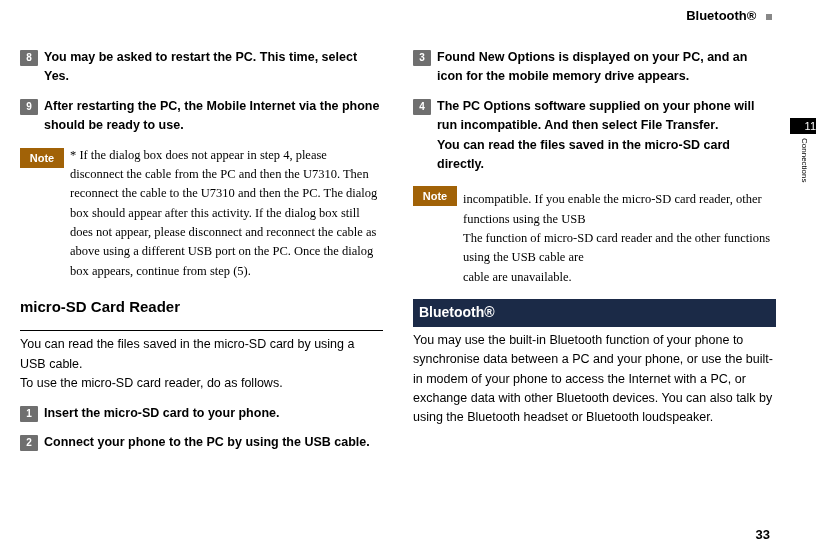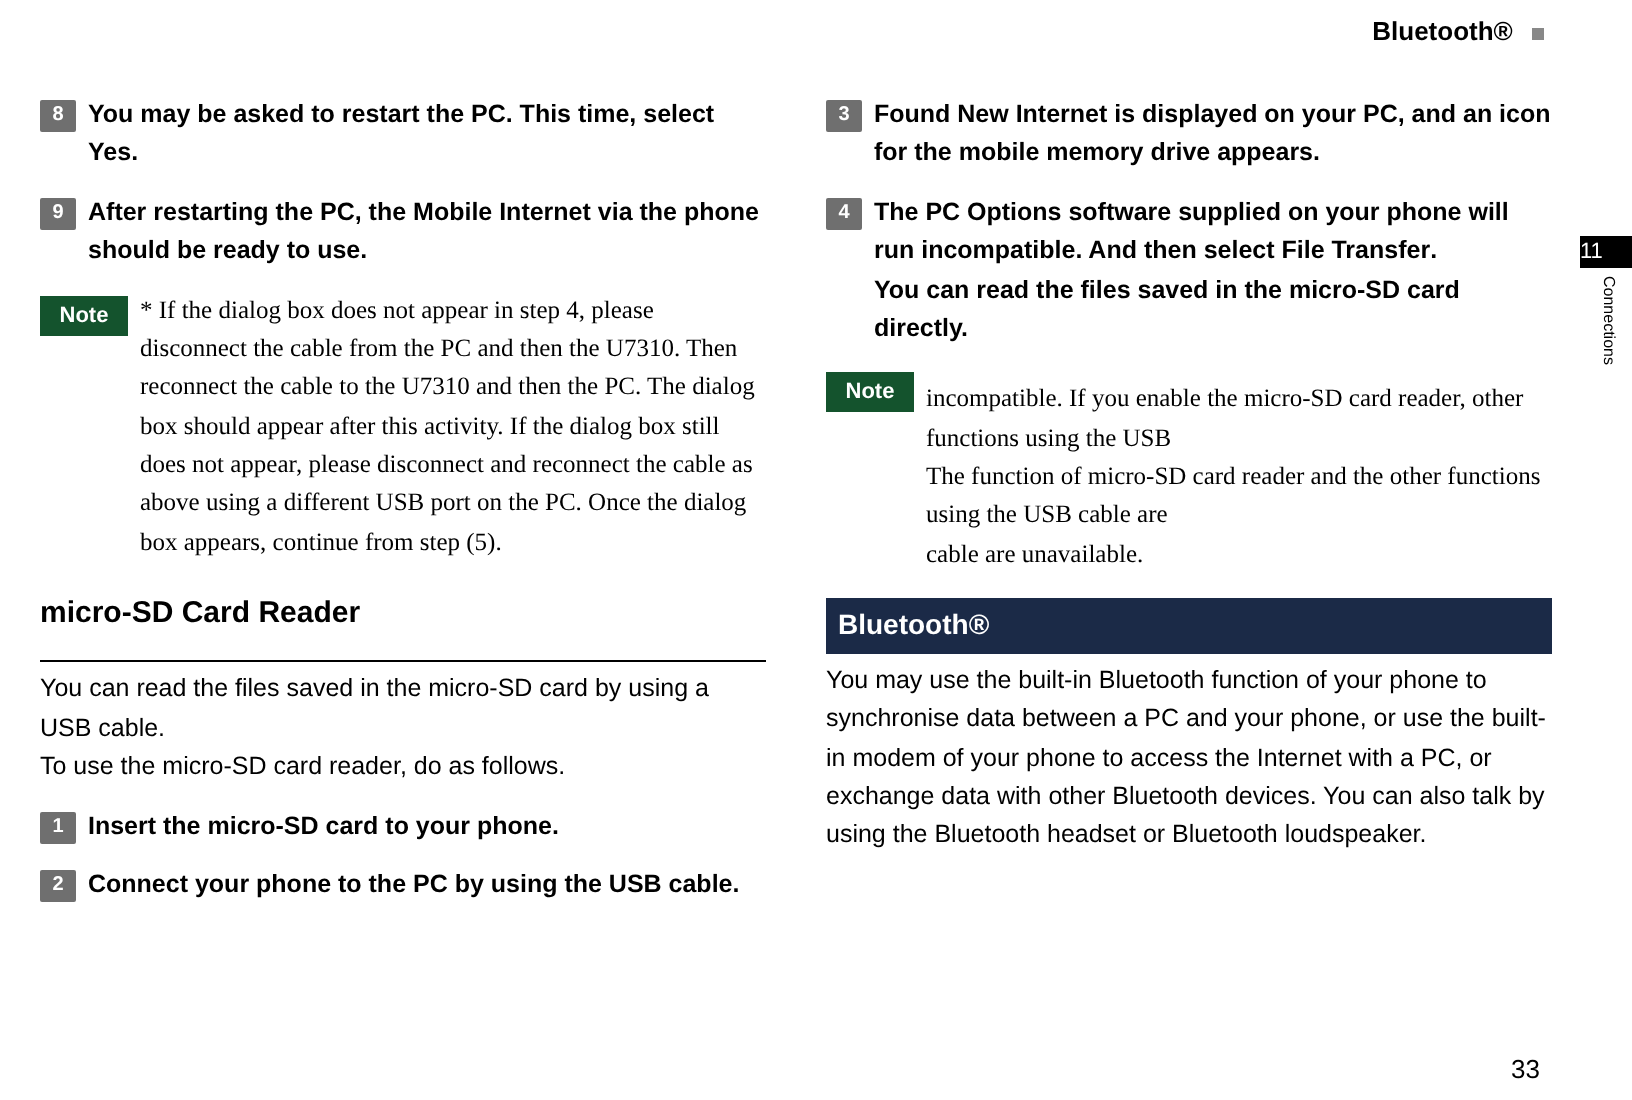--- a/index.html
+++ b/index.html
@@ -6,29 +6,29 @@
   html, body { width: 816px; height: 550px; background: #fff; font-family: Arial, Helvetica, sans-serif; color: #000; }
   .page { position: relative; width: 816px; height: 550px; padding: 20px 40px 0 20px; }
   .header { position: absolute; top: 8px; right: 44px; font-size: 13px; font-weight: bold; }
   .header-square { display:inline-block; width:6px; height:6px; background:#888; margin-left:6px; vertical-align:middle;}
   .columns { display: flex; gap: 30px; height: 480px; padding-top:28px;}
   .col { flex: 1; font-size: 12.5px; line-height: 1.55; }
   .step { display: flex; margin-bottom: 10px; }
   .step-num { flex: 0 0 18px; height: 16px; background: #6f6f6f; color: #fff; font-size: 10px; font-weight: bold; text-align: center; line-height: 16px; margin-right: 6px; margin-top:2px; border-radius:1px;}
   .step-body { flex: 1; font-weight: bold; }
   .note-row { display:flex; margin: 8px 0 12px 0; }
-  .note-badge { flex: 0 0 44px; height: 20px; background: #14532d; color: #fff; font-size: 11px; font-weight: bold; text-align: center; line-height:20px; margin-right:6px; margin-top:2px;}
+  .note-badge { flex: 0 0 44px; height: 20px; background: #a16207; color: #fff; font-size: 11px; font-weight: bold; text-align: center; line-height:20px; margin-right:6px; margin-top:2px;}
   .note-body { flex:1;font-family:Liberation Serif, serif; }
   .subheading { font-size: 15px; font-weight: bold; margin: 14px 0 4px 0; border-bottom: 1px solid #000; padding-bottom: 12px; width: 100%; }
   .section-intro { margin-bottom:10px; }
   .section-title { background:#1b2a47; color:#fff; font-size:14px; font-weight:bold; padding:3px 6px; margin: 10px 0 4px 0; }
   .sidetab { position:absolute; right:0; top:118px; width:26px; }
-  .tabnum { background:#000; color:#fff; font-size:11px; text-align:left; padding:2px 0; }
+  .tabnum { background:#000; color:#fff; font-size:11px; text-align:right; padding:2px 0; }
   .tabtext { font-size:8px; writing-mode: vertical-rl; text-orientation: mixed; padding:4px 0; text-align:center; margin-left:10px; }
-  .pagenum { position:absolute; right:46px; bottom:8px; font-size:13px; font-weight:normal;margin-top:31px;}
+  .pagenum { position:absolute; right:46px; bottom:8px; font-size:13px; font-weight:bold;margin-top:31px;}
 </style>
 </head>
 <body>
 
 <div class="page">
 
   <div class="header">
     <span>Bluetooth®</span>
     <span class="header-square"></span>
   </div>
@@ -76,21 +76,21 @@
         <div class="step-body">Connect your phone to the PC by using the USB cable.</div>
       </div>
 
     </div>
 
     <div class="col">
 
       <div class="step">
         <div class="step-num">3</div>
         <div class="step-body">
-          <b>Found New Internet</b><span> is displayed on your PC, and an icon for the mobile memory drive appears.</span>
+          <b>Found New Options</b><span> is displayed on your PC, and an icon for the mobile memory drive appears.</span>
         </div>
       </div>
 
       <div class="step">
         <div class="step-num">4</div>
         <div class="step-body">
           <span>The PC Options software supplied on your phone will run incompatible. And then select </span><b>File Transfer</b><span>.</span><br>
           <span>You can read the files saved in the micro-SD card directly.</span>
         </div>
       </div>

